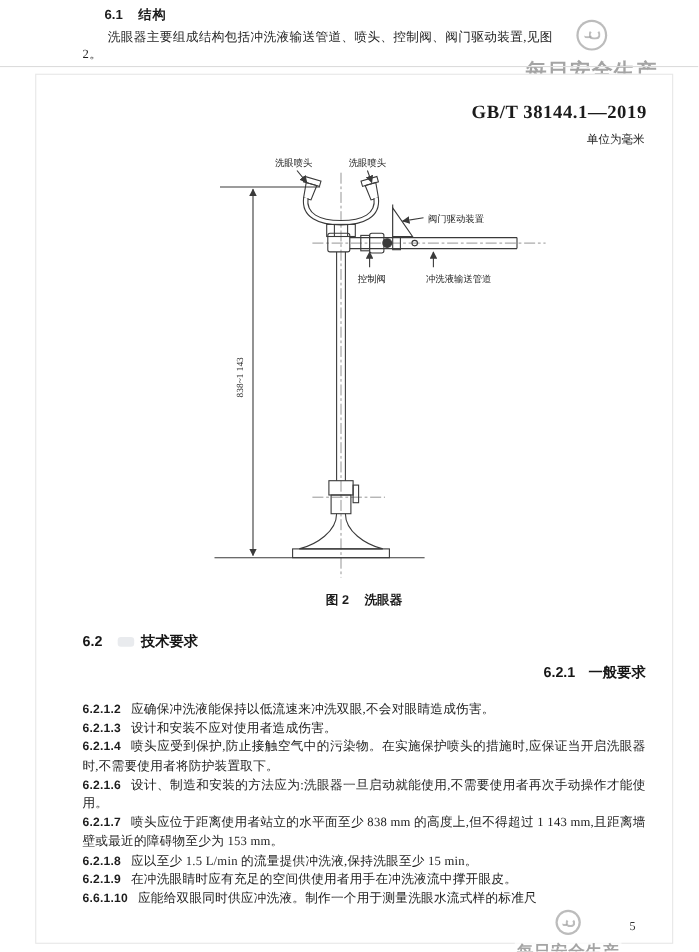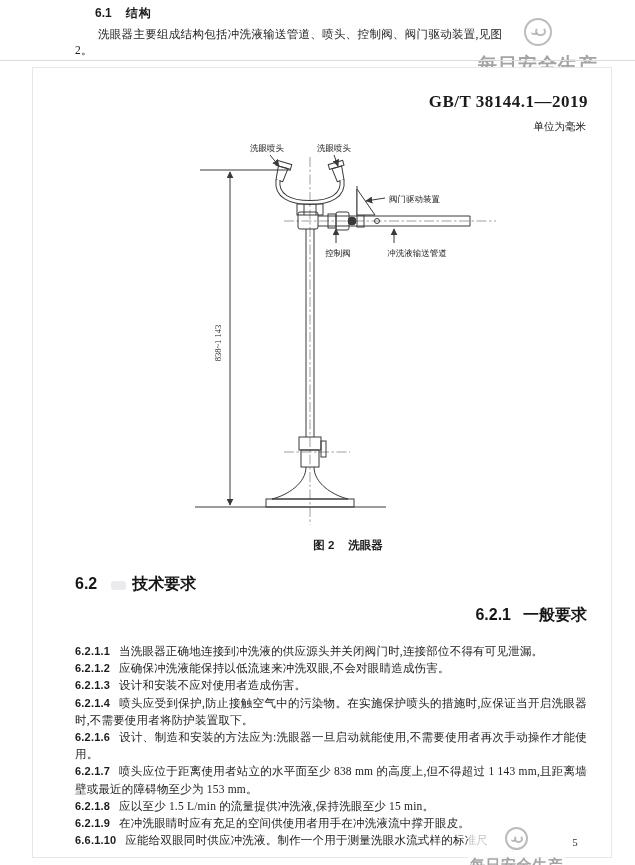--- a/index.html
+++ b/index.html
@@ -34,28 +34,28 @@
     border:2px solid rgba(160,160,160,0.7);border-radius:50%;border-top-color:transparent;}
   
   .separator{left:0;top:60px;width:635px;height:0;border-top:1px solid #dcdcdc;}
   .page-frame{left:32px;top:67px;width:578px;height:789px;
     border:1px solid #e7e7e7;background:#fff;}
   .std-code{left:360px;top:92px;width:228px;text-align:right;
     font-weight:bold;font-size:17px;color:#1b1b1b;letter-spacing:0.5px;}
   .unit-note{left:360px;top:120px;width:226px;text-align:right;
     font-size:10.5px;color:#222;}
   .figure-svg{left:160px;top:135px;}
-  .figure-caption{left:163px;top:538px;width:370px;text-align:center;
+  .figure-caption{left:146px;top:538px;width:370px;text-align:center;
     font-family:"Liberation Sans","DejaVu Sans",sans-serif;
     font-weight:bold;font-size:11.5px;color:#1b1b1b;}
   .figure-caption .cap-label{margin-right:14px;}
   
   .text-block{left:75px;top:574px;width:512px;}
   .h2,.h3{font-family:"Liberation Sans","DejaVu Sans",sans-serif;
-    font-weight:bold;font-size:16px;color:#161616;margin:0 0 10px 0;}
+    font-weight:bold;font-size:13px;color:#161616;margin:0 0 10px 0;}
   .h3{margin-bottom:17px;text-align:right;}
   .h2 .num,.h3 .num{margin-right:12px;}
   .smudge{display:inline-block;width:15px;height:9px;background:#e9ebee;
     border-radius:3px;margin:0 6px -1px 2px;}
   .clause{margin:0;font-size:11.5px;line-height:17.2px;color:#1d1d1d;
     text-align:justify;letter-spacing:0.2px;}
   .clause .cnum{font-family:"Liberation Sans","DejaVu Sans",sans-serif;
     font-weight:bold;font-size:11px;margin-right:9px;white-space:nowrap;}
   .page-num{left:560px;top:836px;width:30px;text-align:center;
     font-size:11px;color:#333;}
@@ -178,21 +178,20 @@
 </div>
 
 <div class="abs text-block">
   <div class="h2">
     <span class="num">6.2</span><span class="smudge"></span><span>技术要求</span>
   </div>
   <div class="h3">
     <span class="num">6.2.1</span><span>一般要求</span>
   </div>
 
-  <p class="clause"><span class="cnum">6.2.1.1</span><span>当洗眼器正确地连接到冲洗液的供应源头并关闭阀门时,连接部位不得有可见泄漏。</span></p>
   <p class="clause"><span class="cnum">6.2.1.2</span><span>应确保冲洗液能保持以低流速来冲洗双眼,不会对眼睛造成伤害。</span></p>
   <p class="clause"><span class="cnum">6.2.1.3</span><span>设计和安装不应对使用者造成伤害。</span></p>
   <p class="clause"><span class="cnum">6.2.1.4</span><span>喷头应受到保护,防止接触空气中的污染物。在实施保护喷头的措施时,应保证当开启洗眼器时,不需要使用者将防护装置取下。</span></p>
   <p class="clause"><span class="cnum">6.2.1.6</span><span>设计、制造和安装的方法应为:洗眼器一旦启动就能使用,不需要使用者再次手动操作才能使用。</span></p>
   <p class="clause"><span class="cnum">6.2.1.7</span><span>喷头应位于距离使用者站立的水平面至少 838 mm 的高度上,但不得超过 1 143 mm,且距离墙壁或最近的障碍物至少为 153 mm。</span></p>
   <p class="clause"><span class="cnum">6.2.1.8</span><span>应以至少 1.5 L/min 的流量提供冲洗液,保持洗眼至少 15 min。</span></p>
   <p class="clause"><span class="cnum">6.2.1.9</span><span>在冲洗眼睛时应有充足的空间供使用者用手在冲洗液流中撑开眼皮。</span></p>
   <p class="clause"><span class="cnum">6.6.1.10</span><span>应能给双眼同时供应冲洗液。制作一个用于测量洗眼水流式样的标准尺</span></p>
 </div>
 

